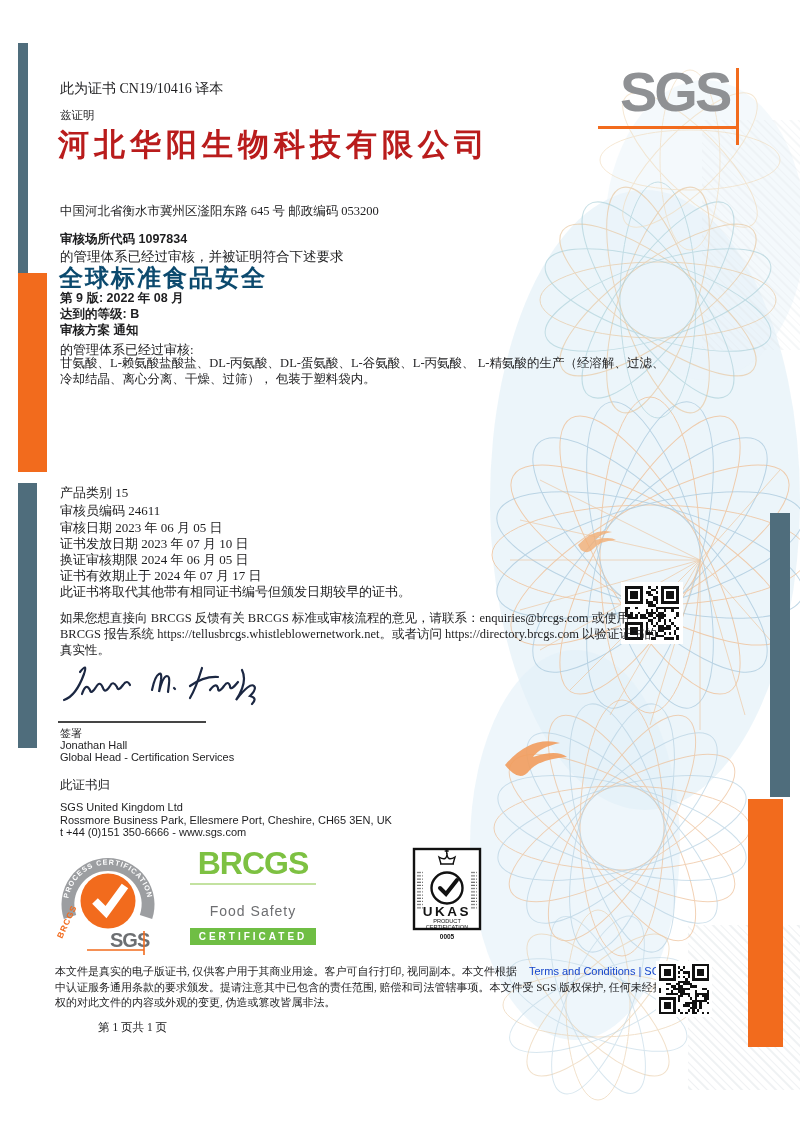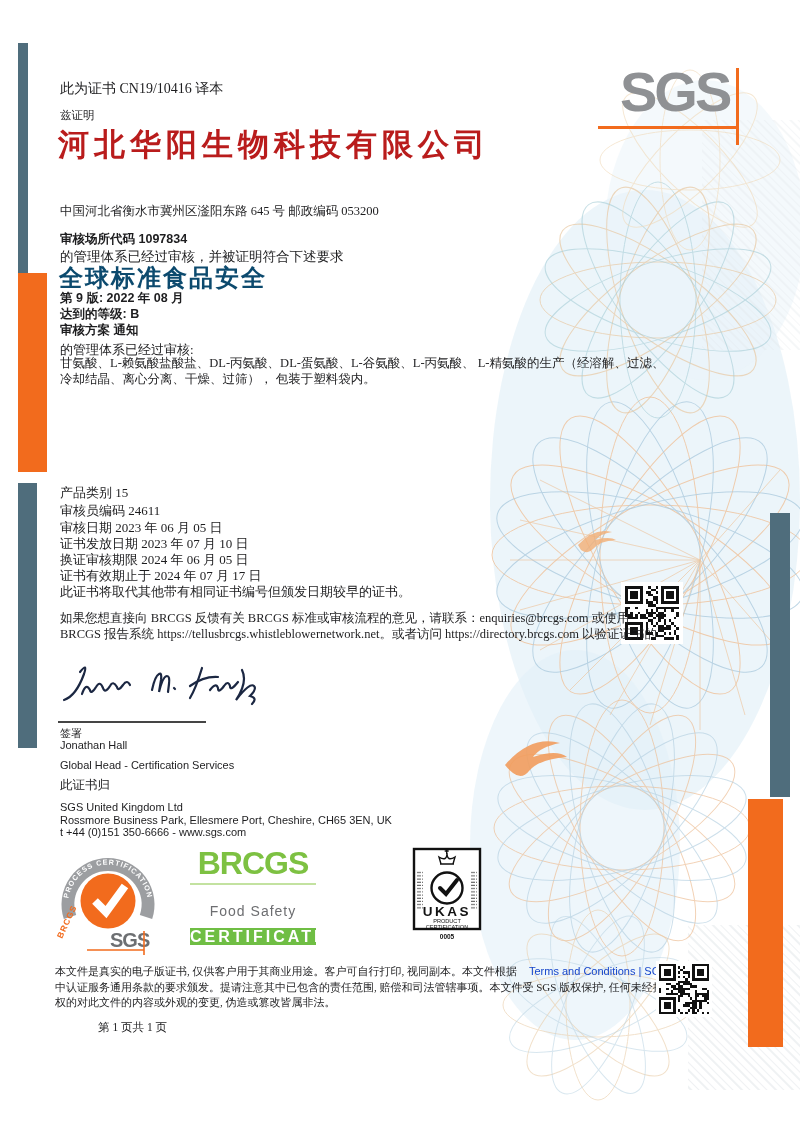--- a/index.html
+++ b/index.html
@@ -21,34 +21,34 @@
   .auditstmt{left:60px;top:248px;font-size:13.5px;}
   .standard{left:59px;top:262px;font-size:24px;font-weight:bold;letter-spacing:2px;color:#0c4a6e;}
   .vblock{left:60px;top:290px;font-size:12.5px;font-weight:bold;line-height:16px;}
   .scopehead{left:60px;top:341px;font-size:13px;}
   .scopeblock{left:60px;top:355px;font-size:12.5px;line-height:16px;}
   .pcat{left:60px;top:484px;font-size:13px;line-height:18px;}
   .dates{left:60px;top:520px;font-size:13px;line-height:16px;}
   .feedback{left:60px;top:610px;font-size:12.5px;line-height:16px;}
   .siglabel{left:60px;top:726px;font-size:11px;}
   .signame{left:60px;top:739px;font-size:11px;}
-  .sigtitle{left:60px;top:751px;font-size:11px;margin-top:8px;}
+  .sigtitle{left:60px;top:751px;font-size:11px;}
   .belongs{left:60px;top:777px;font-size:12.5px;}
   .issuer{left:60px;top:801px;font-size:11px;line-height:12.5px;}
   .sigrule{left:58px;top:721px;width:148px;height:2px;background:#454545;}
   .sgslogo-text{left:620px;top:62px;font-size:56px;font-weight:bold;color:#8f9194;letter-spacing:-3px;line-height:60px;}
   .sgslogo-h{left:598px;top:126px;width:141px;height:3px;background:#f26b1d;}
   .sgslogo-v{left:736px;top:68px;width:3px;height:77px;background:#f26b1d;}
   .qr{position:absolute;background:#fff;}
   .brcgs-box{left:190px;top:846px;width:126px;text-align:center;}
   .brcgs-word{font-size:32px;font-weight:bold;color:#7dc142;letter-spacing:-1px;line-height:34px;}
   .brcgs-rule{height:2px;background:#c3e2a0;margin-top:3px;}
   .brcgs-sub{font-size:14px;color:#6d6e71;letter-spacing:1px;margin-top:18px;}
   .brcgs-banner{margin-top:9px;background:#6fbe44;height:17px;line-height:17px;color:#fff;
-                font-size:16px;font-weight:bold;letter-spacing:3px;}
+                font-size:10px;font-weight:bold;letter-spacing:3px;}
   .footer{left:55px;top:964px;font-size:11px;line-height:15.5px;width:620px;}
   .terms-link{color:#1646cb;font-family:"Liberation Sans",sans-serif;text-decoration:none;margin-left:12px;}
   .pagenum{left:55px;top:1020px;font-size:11.5px;margin-left:43px;}
   svg text{font-family:"Liberation Sans","DejaVu Sans",sans-serif;}
 </style>
 </head>
 <body>
 
 <div class="page">
 
@@ -321,20 +321,21 @@
     <div class="nw">审核日期 2023 年 06 月 05 日</div>
     <div class="nw">证书发放日期 2023 年 07 月 10 日</div>
     <div class="nw">换证审核期限 2024 年 06 月 05 日</div>
     <div class="nw">证书有效期止于 2024 年 07 月 17 日</div>
     <div class="nw">此证书将取代其他带有相同证书编号但颁发日期较早的证书。</div>
   </div>
 
   <div class="abs serif feedback">
     <div class="nw">如果您想直接向 BRCGS 反馈有关 BRCGS 标准或审核流程的意见，请联系：enquiries@brcgs.com 或使用</div>
     <div class="nw">BRCGS 报告系统 https://tellusbrcgs.whistleblowernetwork.net。或者访问 https://directory.brcgs.com 以验证证书的</div>
+    <div class="nw">真实性。</div>
   </div>
 
   <svg class="abs" style="left:52px;top:660px" width="220" height="58" viewBox="0 0 220 58" fill="none" stroke="#1b2742" stroke-width="2.2" stroke-linecap="round">
     <path d="M28 12 q8 -10 4 2 q-8 22 -20 26"></path>
     <path d="M30 34 q4 -12 8 -4 q1 5 6 -3 q4 -7 7 1 q2 6 7 -2 q3 -6 7 1 q1 5 6 -2 q4 -6 7 0"></path>
     <path d="M100 30 q3 -14 7 -16 q3 -2 2 6 l-2 12 q4 -16 8 -16 q3 0 2 8 l-1 8"></path>
     <path d="M122 28 l1 1"></path>
     <path d="M150 8 q-6 20 -12 30"></path>
     <path d="M138 26 q14 -10 28 -9"></path>
     <path d="M158 30 q6 -8 8 -2 q0 6 6 -2 q4 -6 6 0 q0 6 8 -4"></path>

